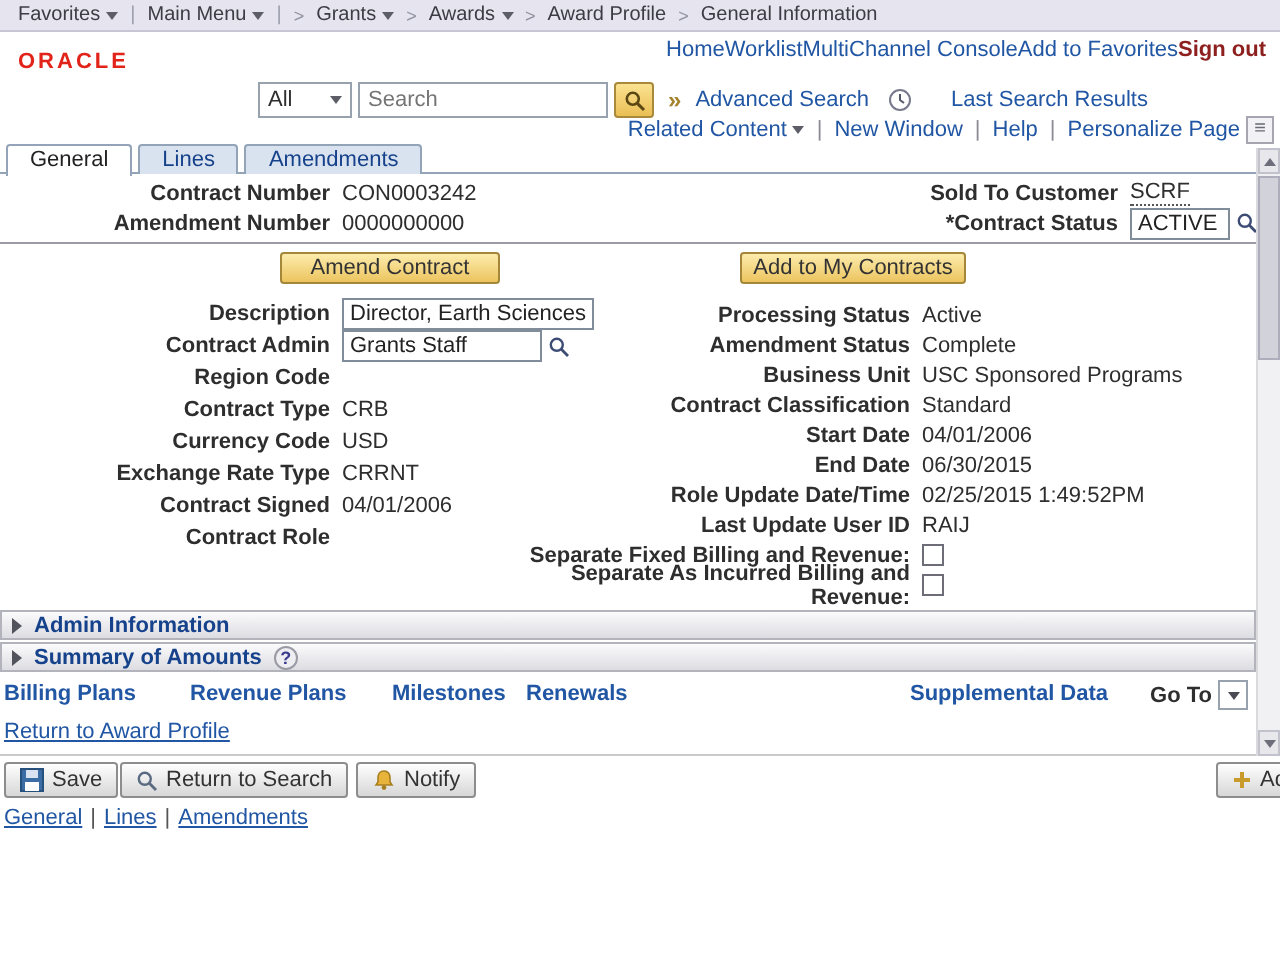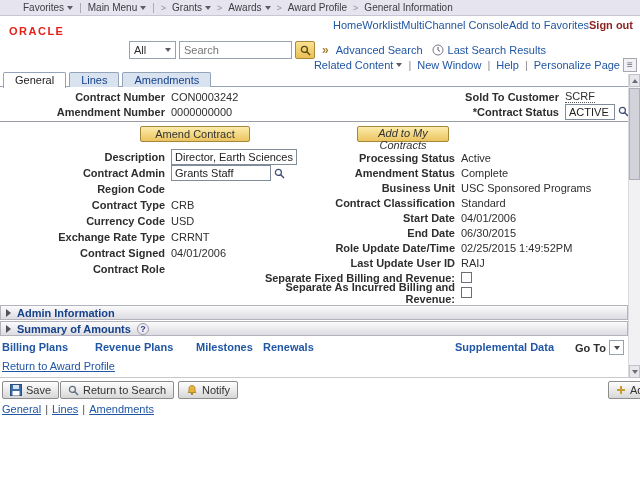--- a/index.html
+++ b/index.html
@@ -4,44 +4,44 @@
 <style>
   * { margin:0; padding:0; box-sizing:border-box; }
   html,body { background:#fff; }
   .screen { position:relative; width:640px; height:480px; overflow:hidden; background:#fff;
             font-family:"Liberation Sans",sans-serif; font-size:11px; color:#2e2e2e; }
   .blue { color:#2056a3; cursor:pointer; }
 
   
   .crumbbar { position:absolute; top:0; left:0; right:0; height:16px; background:#e6e5ef;
               border-bottom:1px solid #c7c6d4; display:flex; align-items:center; gap:6px;
-              padding:0 23px; font-size:10px; color:#3c3c44; }
+              padding:0 9px; font-size:10px; color:#3c3c44; }
   .crumb { display:inline-flex; align-items:center; gap:3px; cursor:pointer; }
   .caret { width:0; height:0; border-left:3px solid transparent; border-right:3px solid transparent;
            border-top:4px solid #5d5d68; }
   .csep { color:#9fa0ae; }
   .gt { color:#8f909e; font-size:9px; }
 
   
   .logo { position:absolute; left:9px; top:25px; color:#e2231a; font-weight:bold;
           font-size:11px; letter-spacing:1.5px; }
   .hlinks { position:absolute; top:19px; right:7px; display:flex; }
   .signout { color:#8e1f1f; font-weight:bold; cursor:pointer; }
 
   
   .searchrow { position:absolute; top:41px; left:129px; display:flex; align-items:center; gap:3px; }
   .scopesel { width:47px; height:18px; background:#fff; border:1px solid #98a2ae;
               display:flex; align-items:center; justify-content:space-between; padding:0 4px; cursor:pointer; }
-  .sinput { width:113px; height:18px; border:1px solid #98a2ae; font:11px "Liberation Sans",sans-serif;
+  .sinput { width:125px; height:18px; border:1px solid #98a2ae; font:11px "Liberation Sans",sans-serif;
             padding:0 4px; color:#555; }
   .sbtn { width:20px; height:18px; background:linear-gradient(#fbe291,#eabf55); border:1px solid #a98a3b;
           border-radius:2px; display:flex; align-items:center; justify-content:center; cursor:pointer; }
   .dblchev { margin:0 4px; cursor:pointer; }
   .dblchev::after { content:"»"; color:#a5832f; font-weight:bold; font-size:12px; }
-  .srlink { margin-left:6px; display:inline-flex; align-items:center; gap:4px; }
+  .srlink { margin-left:6px; display:inline-flex; align-items:center; gap:20px; }
 
   
   .pagebar { position:absolute; top:59px; right:20px; display:flex; align-items:center; gap:6px; }
   .psep { color:#8b8b95; }
   .menubox { position:absolute; top:58px; right:3px; width:14px; height:14px; border:1px solid #a6a6b0;
              background:#f2f2f6; color:#6b6b75; font-size:10px; line-height:12px; text-align:center; cursor:pointer; }
   .menubox::after { content:"≡"; }
 
   
   .tabbar { position:absolute; top:72px; left:0; right:0; height:15px; border-bottom:1px solid #93a3b8;
@@ -61,21 +61,21 @@
   .tinput { height:16px; border:1px solid #808c9a; font:11px "Liberation Sans",sans-serif;
             padding:0 3px; color:#222; background:#fff; }
   .lookup { margin-left:3px; cursor:pointer; display:inline-flex; }
 
   .hr1 { position:absolute; top:121px; left:0; right:12px; border-top:1px solid #9b9ba4; }
 
   .goldbtn { position:absolute; top:126px; height:16px; background:linear-gradient(#fcecac,#ecc45f);
              border:1px solid #a5873a; border-radius:2px; font:11px "Liberation Sans",sans-serif;
              color:#333; cursor:pointer; text-align:center; }
   .amend { left:140px; width:110px; }
-  .addmy { left:357px; width:92px;font-style:italic; }
+  .addmy { left:370px; width:113px; }
 
   .leftcol { position:absolute; top:149px; left:0; }
   .leftcol .frow { display:flex; align-items:center; height:16px; }
   .rightcol { position:absolute; top:150px; left:250px; }
   .rightcol .frow { display:flex; align-items:center; height:15px; }
   .rlbl { width:205px; text-align:right; font-weight:bold; }
   .checkbox { width:11px; height:11px; border:1px solid #6d6d77; background:#fff; margin-left:6px; cursor:pointer; }
 
   
   .secbar { position:absolute; left:0; right:12px; height:15px; border:1px solid #b3b3bc;

